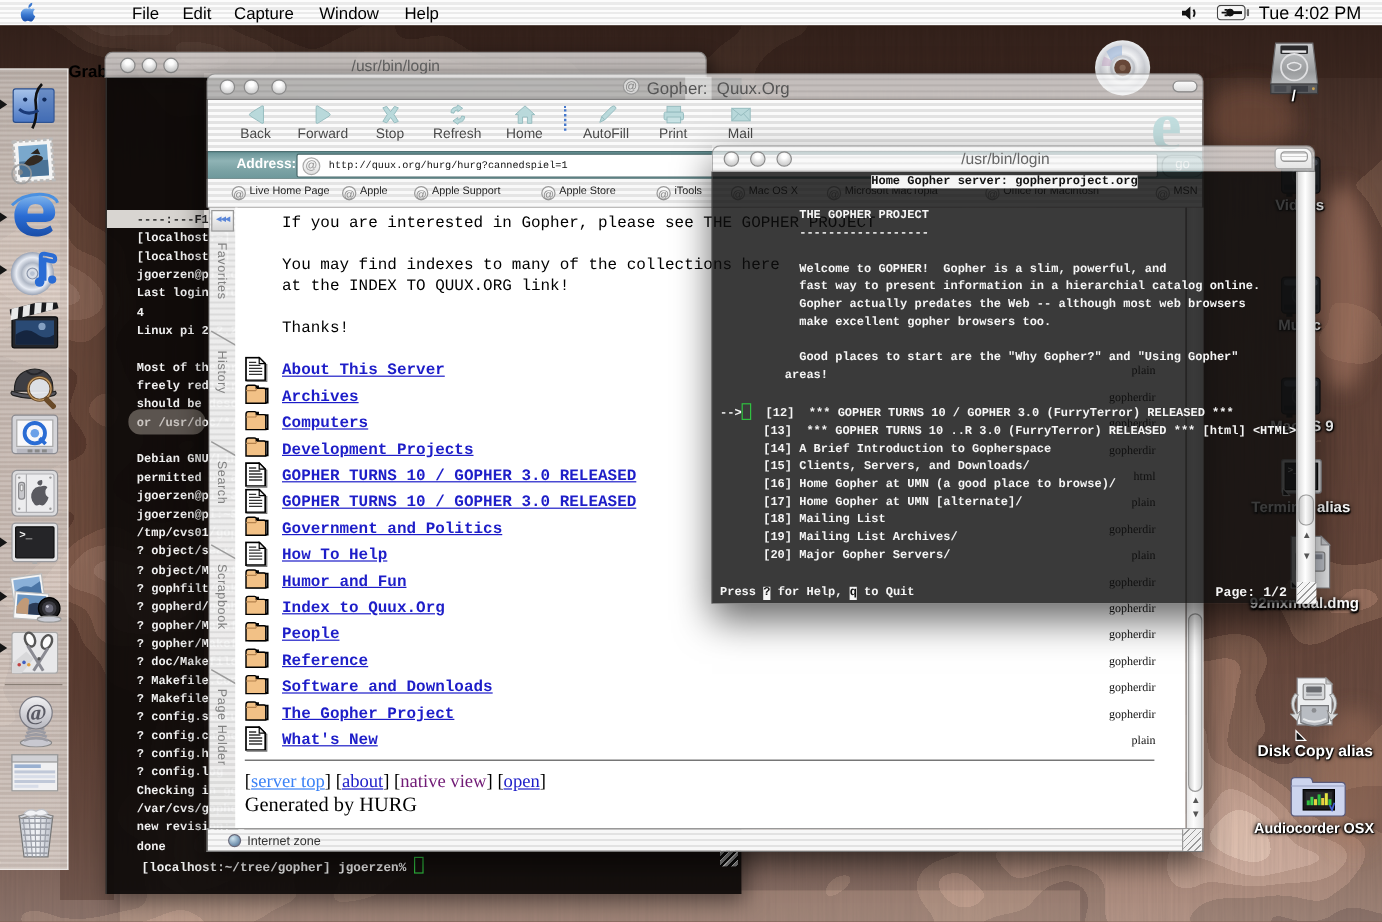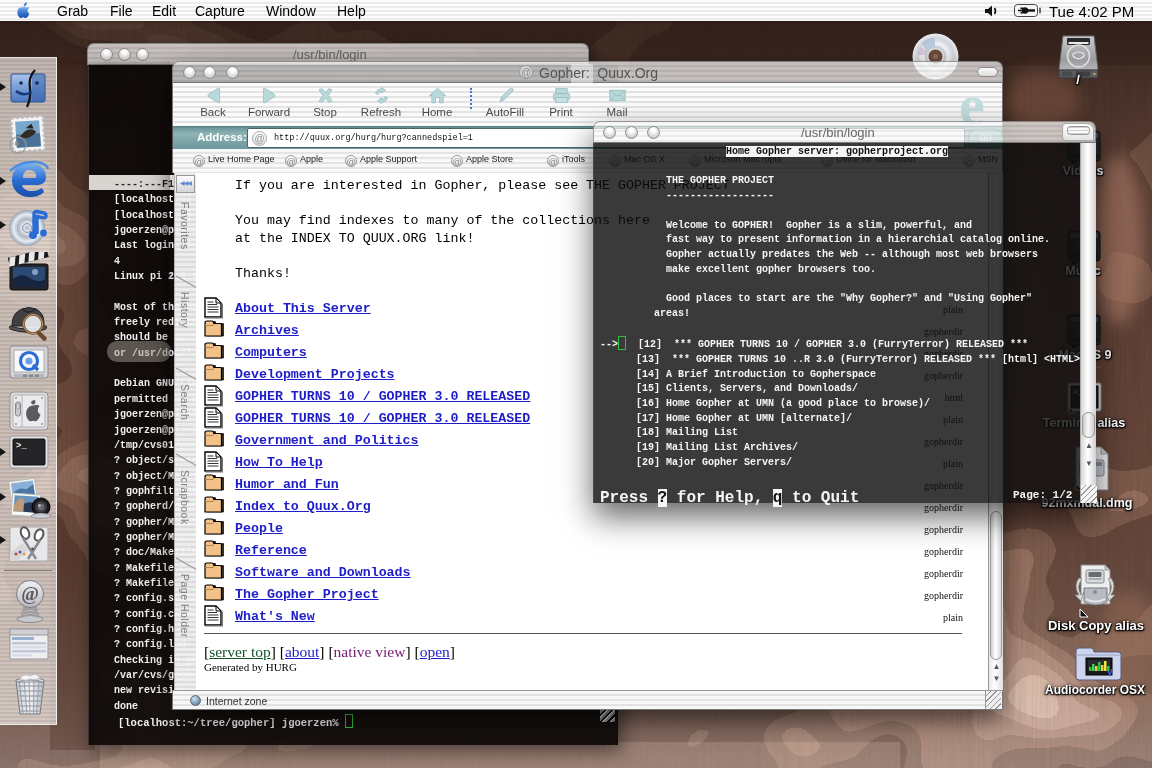--- a/index.html
+++ b/index.html
@@ -111,21 +111,21 @@
       <defs>
         <linearGradient id="apg" x1="0" y1="0" x2="0" y2="1">
           <stop offset="0" stop-color="#7db0ec"></stop>
           <stop offset="0.5" stop-color="#3a78d0"></stop>
           <stop offset="1" stop-color="#1a4ea8"></stop>
         </linearGradient>
       </defs>
       <path d="M7.6 4.6 Q7.5 2.5 9.0 1.2 Q10.5 0 10.9 0.3 Q11.1 2.3 9.7 3.5 Q8.6 4.6 7.6 4.6Z" fill="#3a78d0"></path>
       <path d="M7 5.2 Q8.8 4.6 10.2 5.4 Q12 4.5 13 5.9 Q11.5 7 11.6 8.8 Q11.7 10.9 13.4 11.6 Q12.6 13.9 11.2 15.2 Q10 16.4 8.6 15.7 Q7.2 15 5.8 15.7 Q4.4 16.4 3.1 15 Q1.3 13 1.3 10.2 Q1.3 7.4 3 6.1 Q4.6 4.9 7 5.2Z" fill="url(#apg)"></path>
     </svg>
-  <div class="mi" style="left:57px;font-weight:normal;">Grab</div>
+  <div class="mi" style="left:57px;font-weight:bold;margin-top:48px;">Grab</div>
   <div class="mi" style="left:110px;">File</div>
   <div class="mi" style="left:152px;">Edit</div>
   <div class="mi" style="left:195px;">Capture</div>
   <div class="mi" style="left:266px;">Window</div>
   <div class="mi" style="left:337px;">Help</div>
   <svg class="abs" style="left:985px;top:4px;" width="15" height="14" viewBox="0 0 15 14">
       <path d="M0 5 L3 5 L7 1.5 L7 12.5 L3 9 L0 9 Z" fill="#111"></path>
       <path d="M9.5 4 Q11.5 7 9.5 10" stroke="#111" stroke-width="1.6" fill="none"></path>
     </svg>
   <svg class="abs" style="left:1014px;top:4px;" width="27" height="13" viewBox="0 0 27 13">
@@ -497,22 +497,22 @@
     <div class="gtype" style="top:417px;">gopherdir</div>
     <div class="gicon" style="top:432px;"><svg width="19" height="22" viewBox="0 0 19 22">
             <path d="M1 1 L12 1 L17 6 L17 20 L1 20 Z" fill="#fff" stroke="#000" stroke-width="1.4"></path>
             <path d="M12 1 L12 6 L17 6 Z" fill="#e8e8e8" stroke="#000" stroke-width="1"></path>
             <path d="M3.5 5 L9.5 5 M3.5 7.5 L13 7.5 M3.5 10 L14.5 10 M3.5 12.5 L14.5 12.5 M3.5 15 L14.5 15" stroke="#333" stroke-width="1.1"></path>
             <path d="M17.6 7 L18.4 7 L18.4 20.8 L2 20.8 L2 20.4" stroke="#777" stroke-width="1.2" fill="none"></path>
           </svg></div>
     <div class="grow" style="top:436px;"><span class="glink">What's New</span></div>
     <div class="gtype" style="top:439px;">plain</div>
     <div style="position:absolute;left:8px;top:460px;width:758px;border-top:1.5px solid #555;"></div>
-    <div style="position:absolute;left:8px;top:470px;font-family:'Liberation Serif',serif;font-size:15.5px;">[<a style="color:#14532d;text-decoration:underline;">server top</a>] [<a style="color:#1d1dc8;text-decoration:underline;">about</a>] [<a style="color:#701a75;">native view</a>] [<a style="color:#1d1dc8;text-decoration:underline;">open</a>]</div>
-    <div style="position:absolute;left:8px;top:488px;font-family:'Liberation Serif',serif;font-size:11px;">Generated by HURG</div>
+    <div style="position:absolute;left:8px;top:470px;font-family:'Liberation Serif',serif;font-size:15.5px;">[<a style="color:#3b82f6;text-decoration:underline;">server top</a>] [<a style="color:#1d1dc8;text-decoration:underline;">about</a>] [<a style="color:#701a75;">native view</a>] [<a style="color:#1d1dc8;text-decoration:underline;">open</a>]</div>
+    <div style="position:absolute;left:8px;top:488px;font-family:'Liberation Serif',serif;font-size:17px;">Generated by HURG</div>
   </div>
     </div>
   <div id="bscrollv">
     <div style="position:absolute;left:1px;top:338px;width:12px;height:149px;border-radius:6px;background:linear-gradient(90deg,#cfcfcf,#ffffff 45%,#d8d8d8);border:1px solid #9a9a9a;box-sizing:border-box;"></div>
     <div style="position:absolute;left:1px;top:489px;width:13px;height:12px;color:#555;font-size:8px;text-align:center;">▲</div>
     <div style="position:absolute;left:1px;top:501px;width:13px;height:12px;color:#555;font-size:8px;text-align:center;">▼</div>
   </div>
   <div id="bstatus">
     <div style="position:absolute;left:17px;top:4px;width:11px;height:11px;border-radius:50%;background:radial-gradient(circle at 35% 30%,#cfe4ef,#7a99b5 60%,#4a6a88);border:1px solid #667;box-sizing:border-box;"></div>
     <div style="position:absolute;left:33px;top:4px;font-size:10.5px;color:#333;">Internet zone</div>
@@ -715,21 +715,21 @@
 
 --&gt;<span class="cursor" style="vertical-align:-3px;"></span>  [12]  *** GOPHER TURNS 10 / GOPHER 3.0 (FurryTerror) RELEASED ***
       [13]  *** GOPHER TURNS 10 ..R 3.0 (FurryTerror) RELEASED *** [html] &lt;HTML&gt;
       [14] A Brief Introduction to Gopherspace
       [15] Clients, Servers, and Downloads/
       [16] Home Gopher at UMN (a good place to browse)/
       [17] Home Gopher at UMN [alternate]/
       [18] Mailing List
       [19] Mailing List Archives/
       [20] Major Gopher Servers/</div>
-  <div style="position:absolute;left:6px;top:346px;font-weight:600;font-family:'Liberation Mono',monospace;font-size:16px;color:#f5f5f5;white-space:pre;">Press <span class="rev">?</span> for Help, <span class="rev">q</span> to Quit</div>
+  <div style="position:absolute;left:6px;top:346px;font-weight:600;font-family:'Liberation Mono',monospace;font-size:10px;color:#f5f5f5;white-space:pre;">Press <span class="rev">?</span> for Help, <span class="rev">q</span> to Quit</div>
   <div style="position:absolute;left:419px;top:346px;font-weight:600;font-family:'Liberation Mono',monospace;font-size:11px;color:#f5f5f5;white-space:pre;">Page: 1/2</div>
   </div>
   <div id="ftitle" class="titlebar"><span class="lights"><span style="left:9px;top:4px;"></span><span style="left:31px;top:4px;"></span><span style="left:53px;top:4px;"></span></span>
   <span class="wtitle" style="left:207px;top:3px;">/usr/bin/login</span></div>
   <div id="ftscroll">
     <div style="position:absolute;left:1px;top:269px;width:13px;height:26px;border-radius:6px;background:linear-gradient(90deg,#c8c8c8,#fafafa 45%,#cccccc);border:1px solid #999;box-sizing:border-box;"></div>
     <div style="position:absolute;left:1px;top:298px;width:14px;height:12px;color:#555;font-size:8px;text-align:center;">▲</div>
     <div style="position:absolute;left:1px;top:316px;width:14px;height:12px;color:#555;font-size:8px;text-align:center;">▼</div>
     <div style="position:absolute;left:0px;top:342px;width:16px;height:18px;background:repeating-linear-gradient(135deg,#f5f5f5 0 3px,#9a9a9a 3px 4px);"></div>
   </div>

